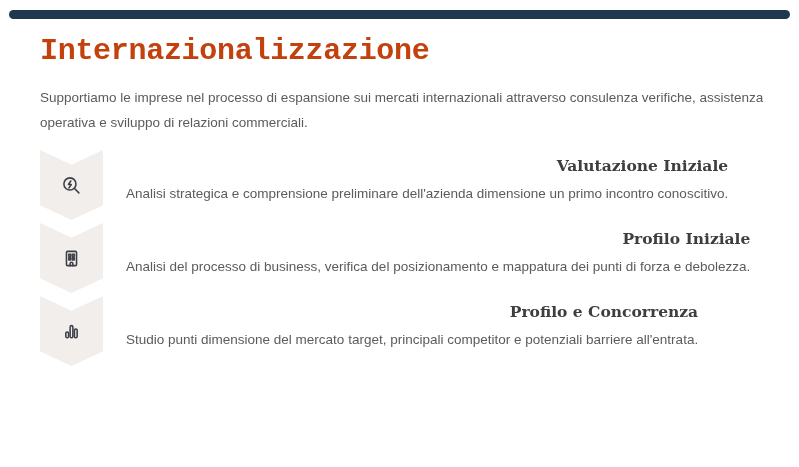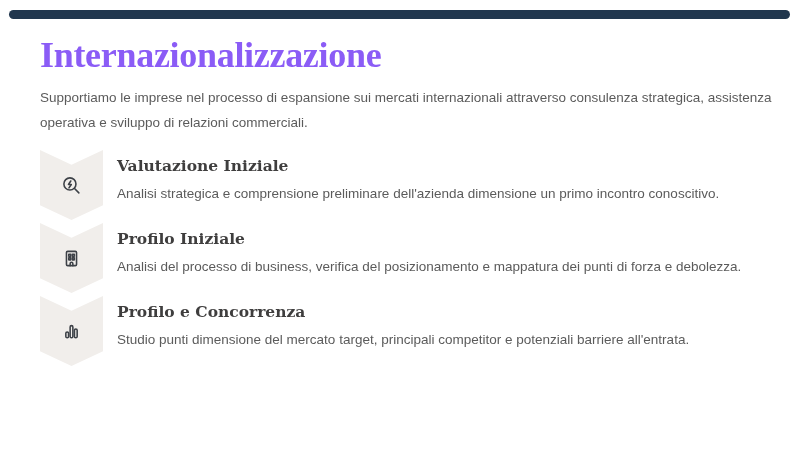--- a/index.html
+++ b/index.html
@@ -12,43 +12,44 @@
   }
   .accent-bar {
     position: absolute;
     left: 9px; right: 9px; top: 10px; height: 9px;
     background: #21374e;
     border-radius: 5px;
   }
   .slide-title {
     position: absolute;
     left: 40px; top: 34px;
-    font-family: Liberation Serif, serif;
+    font-family: Liberation Mono, monospace;
     font-weight: 700;
-    font-size: 36px;
+    font-size: 30px;
     letter-spacing: -0.3px;
-    color: #8b5cf6;
+    color: #c2410c;
   }
   .slide-subtitle {
     position: absolute;
     left: 40px; top: 86px;
     width: 737px;
     font-size: 13.5px;
     line-height: 1.85;
     color: #5b5b5b;
   }
   .steps {
     position: absolute;
     left: 40px; top: 150px;
     width: 740px;
   }
   .step {
     display: flex;
-    gap: 14px;
+    gap: 23px;
     margin-bottom: 3px;
+    text-align: right;
   }
   .chevron {
     flex: 0 0 63px;
     width: 63px; height: 70px;
     background: #f1eeeb;
     clip-path: polygon(0 0, 50% 21%, 100% 0, 100% 79%, 50% 100%, 0 79%);
     display: flex;
     align-items: center;
     justify-content: center;
   }
@@ -75,21 +76,21 @@
     stroke-linejoin: round;
   }
 </style>
 </head>
 <body>
 
 <div class="accent-bar"></div>
 
 <h1 class="slide-title">Internazionalizzazione</h1>
 
-<p class="slide-subtitle">Supportiamo le imprese nel processo di espansione sui mercati internazionali attraverso consulenza strategica, assistenza operativa e sviluppo di relazioni commerciali.</p>
+<p class="slide-subtitle">Supportiamo le imprese nel processo di espansione sui mercati internazionali attraverso consulenza verifiche, assistenza operativa e sviluppo di relazioni commerciali.</p>
 
 <div class="steps">
 
   <div class="step">
     <div class="chevron">
       <span>
         <svg width="21" height="21" viewBox="0 0 20 20" class="icon-stroke">
           <circle cx="8.5" cy="8.5" r="5.75"></circle>
           <line x1="12.9" y1="12.9" x2="17" y2="17"></line>
           <path d="M9.3 5.7 L7.1 9 h2.7 L7.6 12.3"></path>

